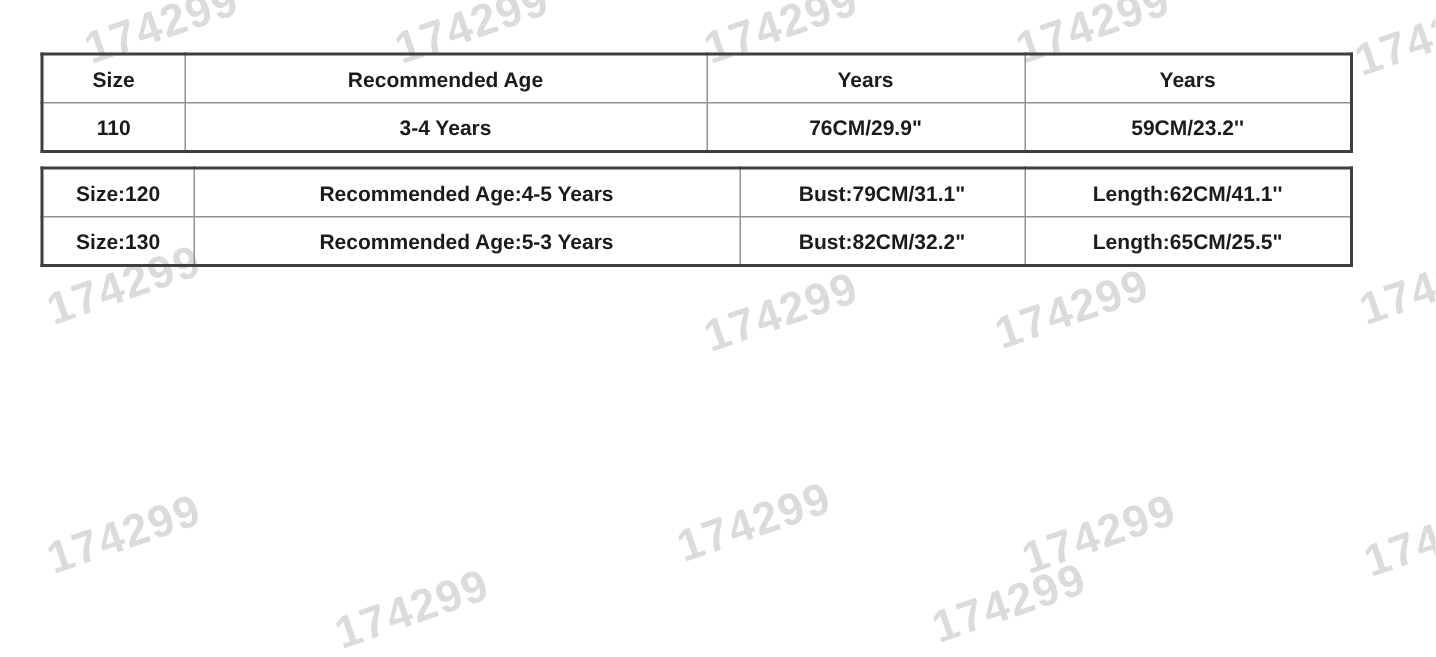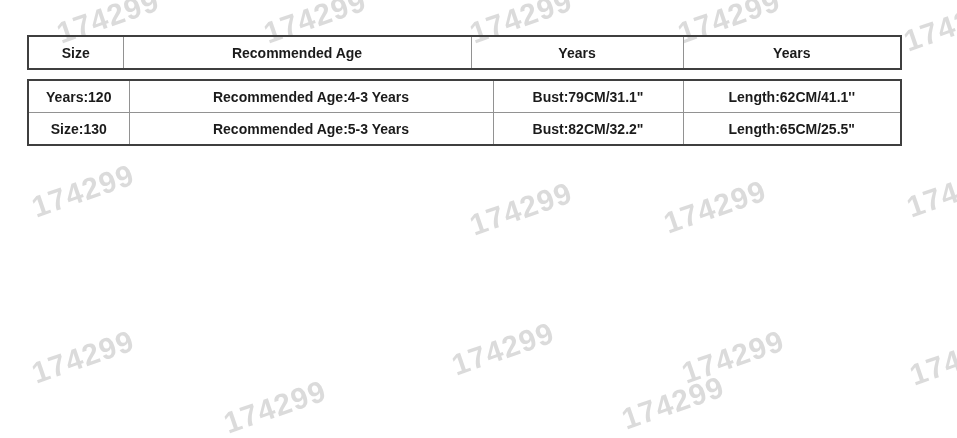--- a/index.html
+++ b/index.html
@@ -92,36 +92,42 @@
     </colgroup>
     <thead>
       <tr>
         <th>Size</th>
         <th>Recommended Age</th>
         <th>Years</th>
         <th>Years</th>
       </tr>
     </thead>
     <tbody>
+      <tr>
+        <td>110</td>
+        <td>3-4 Years</td>
+        <td>76CM/29.9"</td>
+        <td>59CM/23.2''</td>
+      </tr>
     </tbody>
   </table>
 
   <div class="table-gap"></div>
 
   <table>
     <colgroup>
       <col style="width:101px">
         <col style="width:364px">
         <col style="width:190px">
         <col style="width:218px">
     </colgroup>
     <tbody>
       <tr>
-        <td>Years:120</td>
-        <td>Recommended Age:4-3 Years</td>
+        <td>Size:120</td>
+        <td>Recommended Age:4-5 Years</td>
         <td>Bust:79CM/31.1"</td>
         <td>Length:62CM/41.1''</td>
       </tr>
       <tr>
         <td>Size:130</td>
         <td>Recommended Age:5-3 Years</td>
         <td>Bust:82CM/32.2"</td>
         <td>Length:65CM/25.5"</td>
       </tr>
     </tbody>

